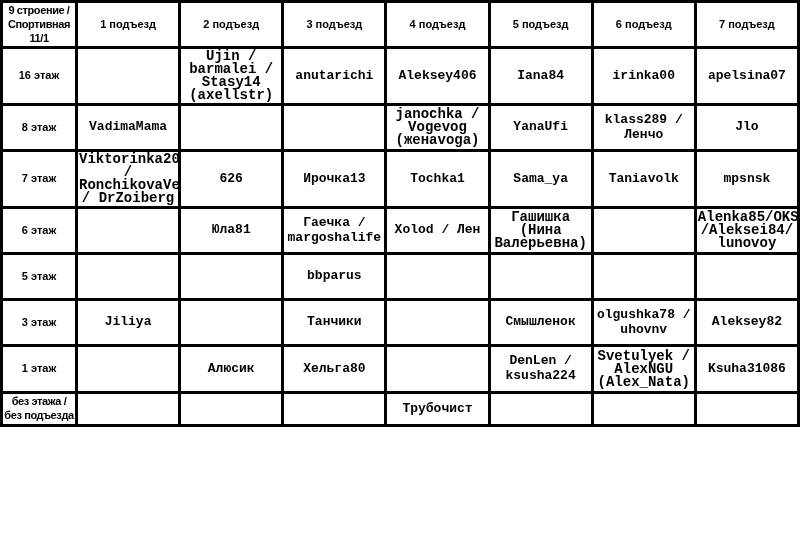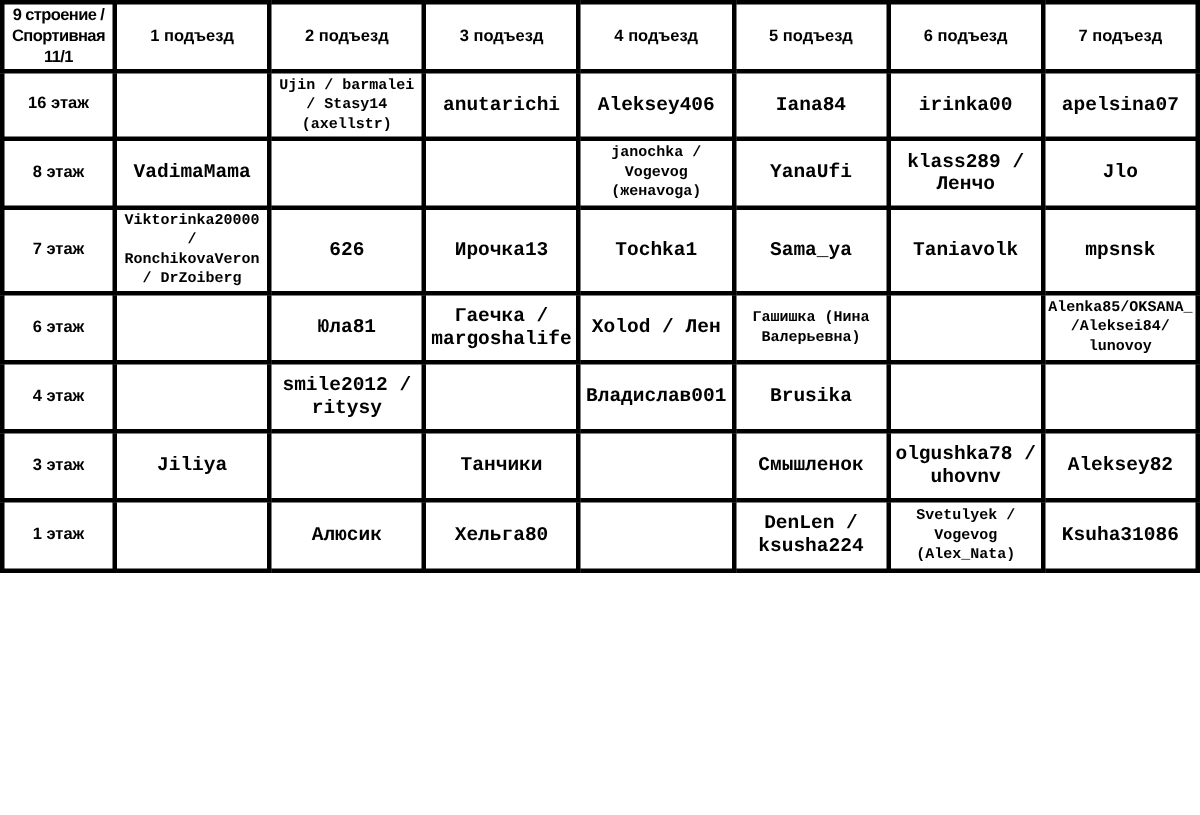--- a/index.html
+++ b/index.html
@@ -34,21 +34,21 @@
     white-space: pre-line;
     font-size: 9px;
     letter-spacing: -0.4px;
     line-height: 1.3;
   }
   td.resident-cell {
     font: bold 13px/1.15 "Liberation Mono", "DejaVu Sans Mono", monospace;
     word-break: normal;
   }
   td.resident-cell.small {
-    font-size: 10px;
+    font-size: 14px;
     line-height: 13px;
   }
 </style>
 </head>
 <body>
 
 <table>
   <colgroup>
     <col class="label-col">
     <col>
@@ -107,43 +107,54 @@
         <td class="floor-label">6 этаж</td>
         <td class="resident-cell"></td>
         <td class="resident-cell">Юла81</td>
         <td class="resident-cell">Гаечка / margoshalife</td>
         <td class="resident-cell">Xolod / Лен</td>
         <td class="resident-cell small">Гашишка (Нина Валерьевна)</td>
         <td class="resident-cell"></td>
         <td class="resident-cell small">Alenka85/OKSANA_ /Aleksei84/ lunovoy</td>
       </tr>
       <tr style="height: 46px;">
-        <td class="floor-label">4 этаж</td>
+        <td class="floor-label">5 этаж</td>
         <td class="resident-cell"></td>
-        <td class="resident-cell">smile2012 / ritysy</td>
         <td class="resident-cell"></td>
-        <td class="resident-cell">Владислав001</td>
-        <td class="resident-cell">Brusika</td>
+        <td class="resident-cell">bbparus</td>
+        <td class="resident-cell"></td>
+        <td class="resident-cell"></td>
         <td class="resident-cell"></td>
         <td class="resident-cell"></td>
       </tr>
       <tr style="height: 46px;">
         <td class="floor-label">3 этаж</td>
         <td class="resident-cell">Jiliya</td>
         <td class="resident-cell"></td>
         <td class="resident-cell">Танчики</td>
         <td class="resident-cell"></td>
         <td class="resident-cell">Смышленок</td>
         <td class="resident-cell">olgushka78 / uhovnv</td>
         <td class="resident-cell">Aleksey82</td>
       </tr>
       <tr style="height: 47px;">
         <td class="floor-label">1 этаж</td>
         <td class="resident-cell"></td>
         <td class="resident-cell">Алюсик</td>
         <td class="resident-cell">Хельга80</td>
         <td class="resident-cell"></td>
         <td class="resident-cell">DenLen / ksusha224</td>
-        <td class="resident-cell small">Svetulyek / Vogevog (Alex_Nata)</td>
+        <td class="resident-cell small">Svetulyek / AlexNGU (Alex_Nata)</td>
         <td class="resident-cell">Ksuha31086</td>
+      </tr>
+      <tr style="height: 30px;">
+        <td class="floor-label multiline">без этажа /
+без подъезда</td>
+        <td class="resident-cell"></td>
+        <td class="resident-cell"></td>
+        <td class="resident-cell"></td>
+        <td class="resident-cell">Трубочист</td>
+        <td class="resident-cell"></td>
+        <td class="resident-cell"></td>
+        <td class="resident-cell"></td>
       </tr>
     </tbody>
 </table>
 
 </body></html>

